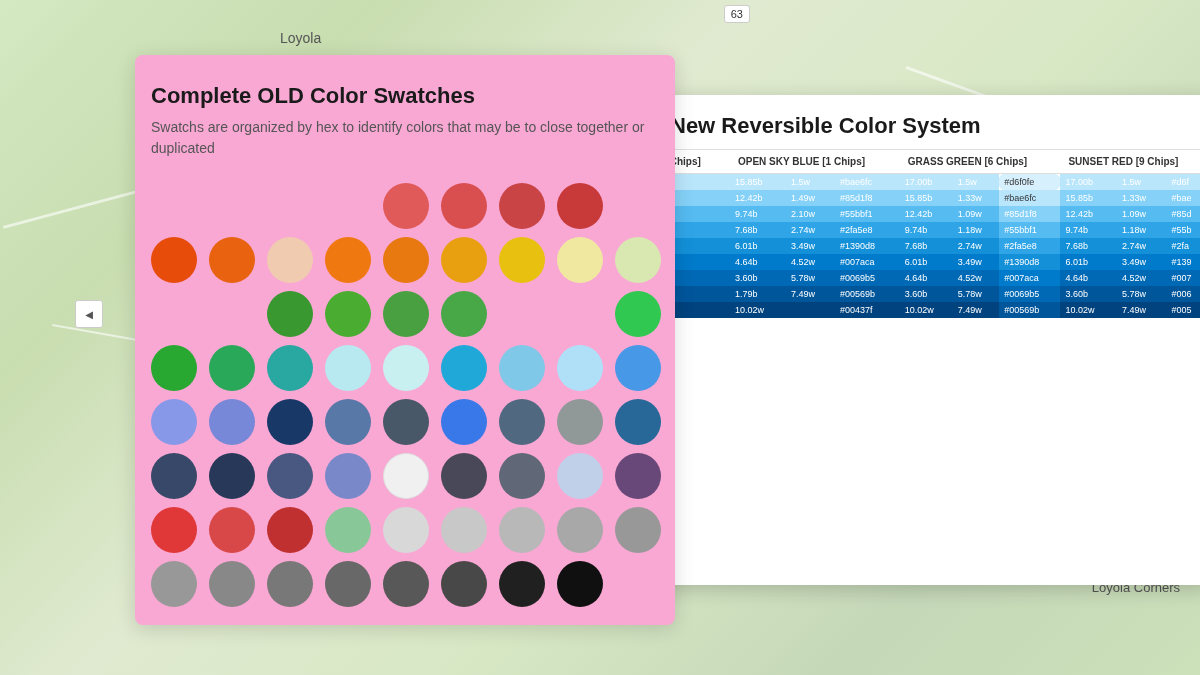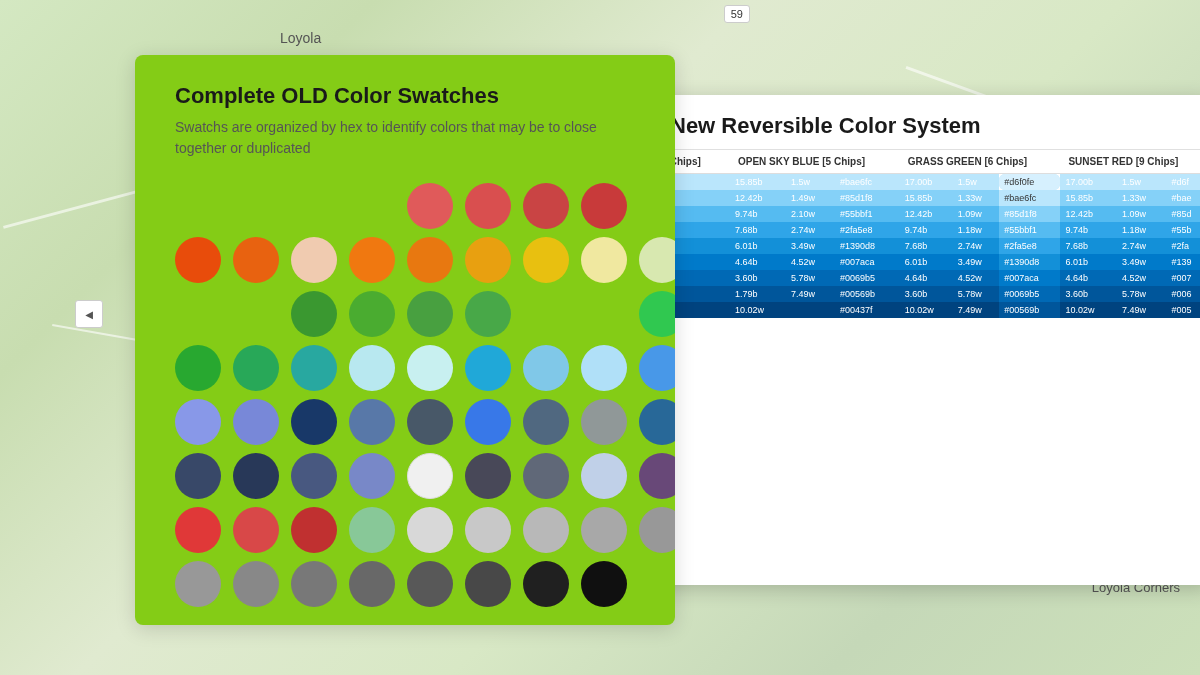--- a/index.html
+++ b/index.html
@@ -65,25 +65,25 @@
       font-weight: 500;
     }
 
     
     .left-panel {
       position: absolute;
       left: 135px;
       top: 55px;
       width: 540px;
       height: 570px;
-      background: #84cc16;
+      background: #f9a8d4;
       border-radius: 8px;
       box-shadow: 0 4px 20px rgba(0,0,0,0.15);
       z-index: 10;
-      padding: 28px 40px;
+      padding: 28px 16px;
       overflow: hidden;
     }
 
     .panel-title {
       font-size: 22px;
       font-weight: 700;
       color: #1a1a1a;
       margin-bottom: 8px;
     }
 
@@ -208,21 +208,21 @@
 <body>
 
 <div class="map-bg"></div>
 
 <div class="map-road" style="width:200px;height:3px;top:200px;left:0;transform:rotate(-15deg);"></div>
 <div class="map-road" style="width:300px;height:2px;top:350px;left:50px;transform:rotate(10deg);"></div>
 <div class="map-road" style="width:150px;height:2px;top:450px;left:700px;transform:rotate(-5deg);"></div>
 <div class="map-road" style="width:200px;height:3px;top:100px;left:900px;transform:rotate(20deg);"></div>
 
 <div class="map-label">Loyola</div>
-<div class="map-badge">59</div>
+<div class="map-badge">63</div>
 <div class="map-label2">Loyola Corners</div>
 
 <div class="scroll-btn">◀</div>
 
 <div class="left-panel">
   <h1 class="panel-title">Complete OLD Color Swatches</h1>
   <p class="panel-subtitle">Swatchs are organized by hex to identify colors that may be to close together or duplicated</p>
 
   <div class="swatches-grid">
 
@@ -327,21 +327,21 @@
   </div>
 </div>
 
 <div class="right-panel">
   <div class="right-panel-title">New Reversible Color System</div>
 
   <table class="color-table">
     <thead>
       <tr>
         <th style="width:80px;">[9 Chips]</th>
-        <th colspan="3" style="width:120px;">OPEN SKY BLUE [5 Chips]</th>
+        <th colspan="3" style="width:120px;">OPEN SKY BLUE [1 Chips]</th>
         <th colspan="3" style="width:120px;">GRASS GREEN [6 Chips]</th>
         <th colspan="3" style="width:120px;">SUNSET RED [9 Chips]</th>
       </tr>
     </thead>
     <tbody>
       <tr style="background:#bae6fc;">
         <td class="cell-num">10</td>
         <td class="cell-val">15.85b</td>
         <td class="cell-val">1.5w</td>
         <td class="cell-hex">#bae6fc</td>

